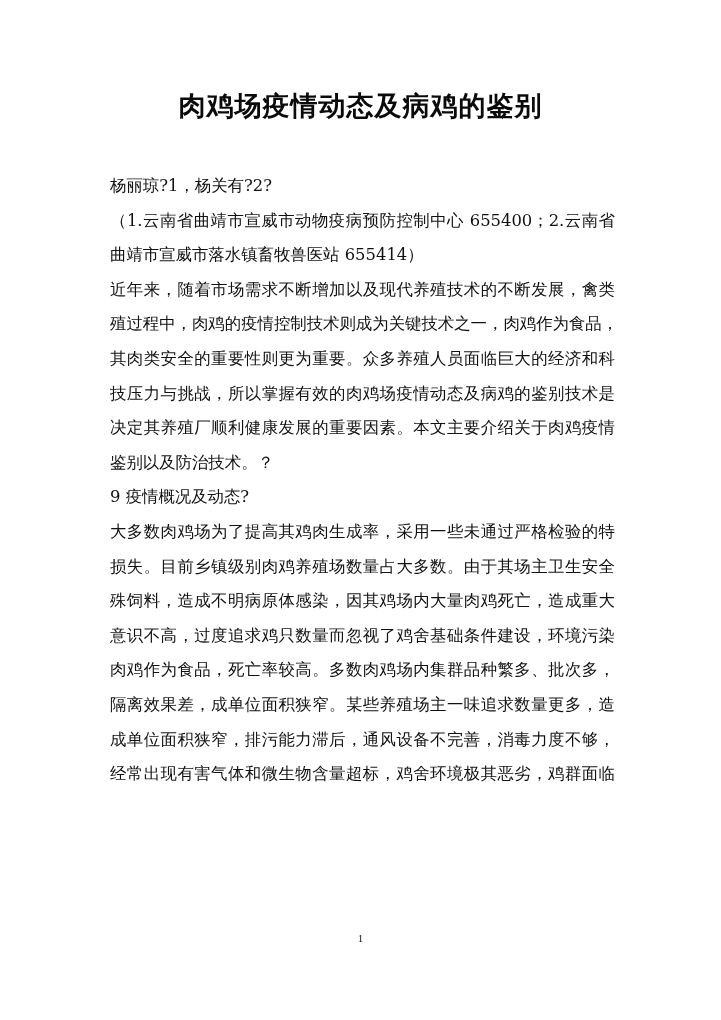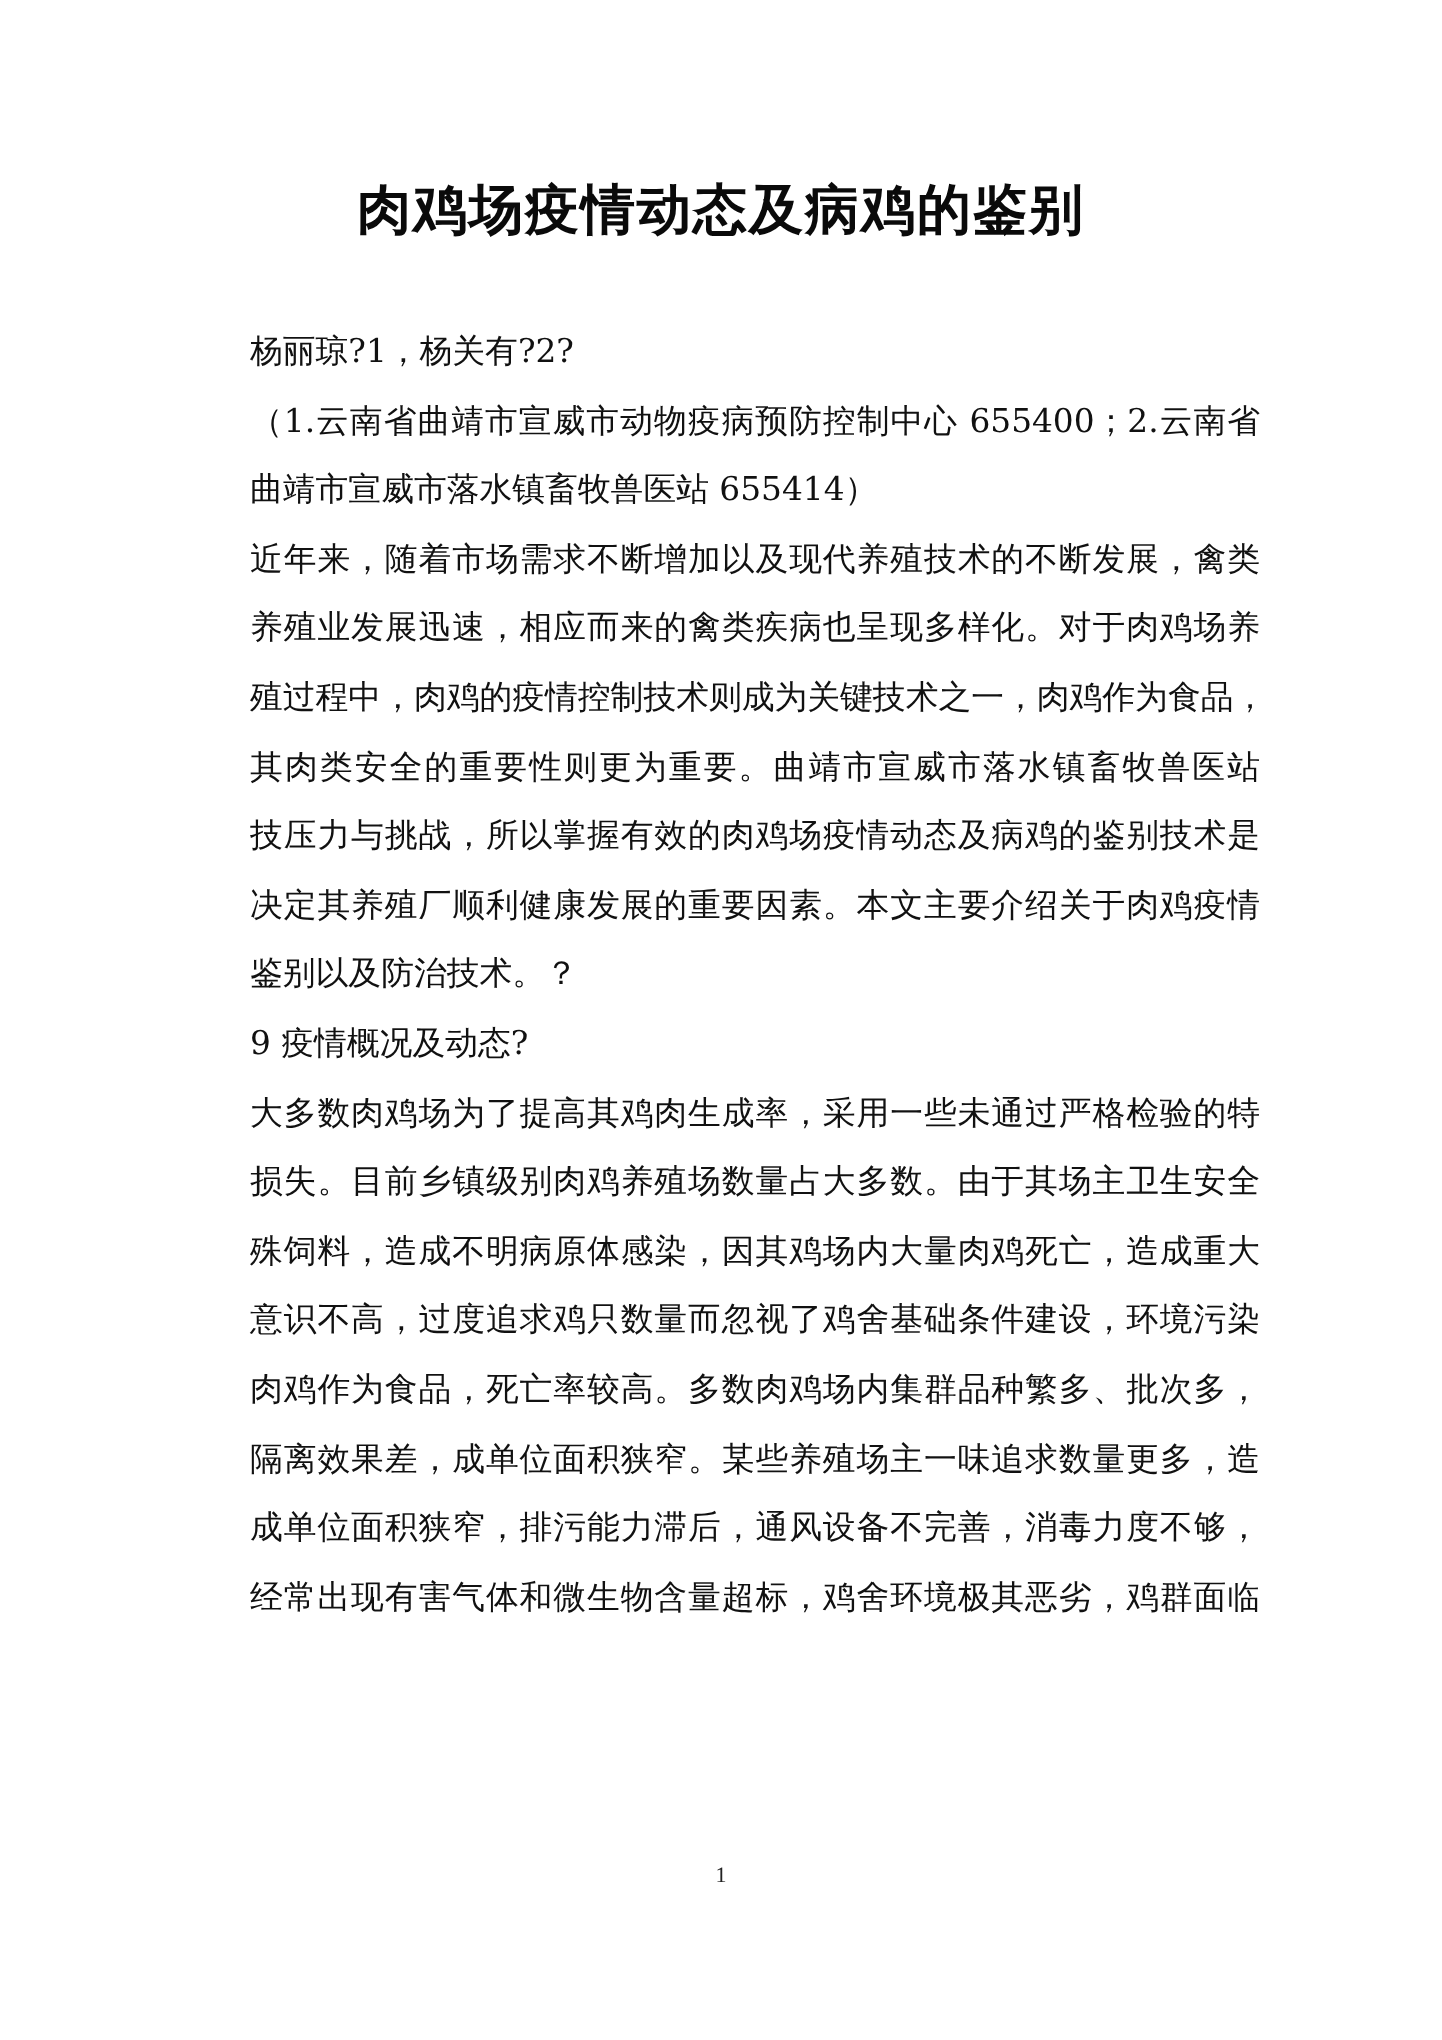--- a/index.html
+++ b/index.html
@@ -30,23 +30,22 @@
       text-align: center;
       font-size: 27px;
       font-weight: bold;
       letter-spacing: 1px;
       line-height: 40px;
       color: #0a0a0a;
     }
     .body {
       position: absolute;
       left: 110px;
-      top: 159px;
+      top: 169px;
       width: 505px;
-      margin-left: 15px;
     }
     .line {
       height: 34.6px;
       line-height: 34.6px;
       font-size: 16.4px;
       white-space: nowrap;
       text-align: justify;
       text-align-last: justify;
       overflow: visible;
     }
@@ -71,23 +70,22 @@
 
   <div class="title">肉鸡场疫情动态及病鸡的鉴别</div>
 
   <div class="body">
     <div class="line last">杨丽琼?1，杨关有?2?</div>
 
     <div class="line">（1.云南省曲靖市宣威市动物疫病预防控制中心 655400；2.云南省</div>
     <div class="line last">曲靖市宣威市落水镇畜牧兽医站 655414）</div>
 
     <div class="line">近年来，随着市场需求不断增加以及现代养殖技术的不断发展，禽类</div>
-    <div class="line">养殖业发展迅速，相应而来的禽类疾病也呈现多样化。对于肉鸡场养</div>
     <div class="line">殖过程中，肉鸡的疫情控制技术则成为关键技术之一，肉鸡作为食品，</div>
-    <div class="line">其肉类安全的重要性则更为重要。曲靖市宣威市落水镇畜牧兽医站</div>
+    <div class="line">其肉类安全的重要性则更为重要。众多养殖人员面临巨大的经济和科</div>
     <div class="line">技压力与挑战，所以掌握有效的肉鸡场疫情动态及病鸡的鉴别技术是</div>
     <div class="line">决定其养殖厂顺利健康发展的重要因素。本文主要介绍关于肉鸡疫情</div>
     <div class="line last">鉴别以及防治技术。？</div>
 
     <div class="line last">9  疫情概况及动态?</div>
 
     <div class="line">大多数肉鸡场为了提高其鸡肉生成率，采用一些未通过严格检验的特</div>
     <div class="line">损失。目前乡镇级别肉鸡养殖场数量占大多数。由于其场主卫生安全</div>
     <div class="line">殊饲料，造成不明病原体感染，因其鸡场内大量肉鸡死亡，造成重大</div>
     <div class="line">意识不高，过度追求鸡只数量而忽视了鸡舍基础条件建设，环境污染</div>

